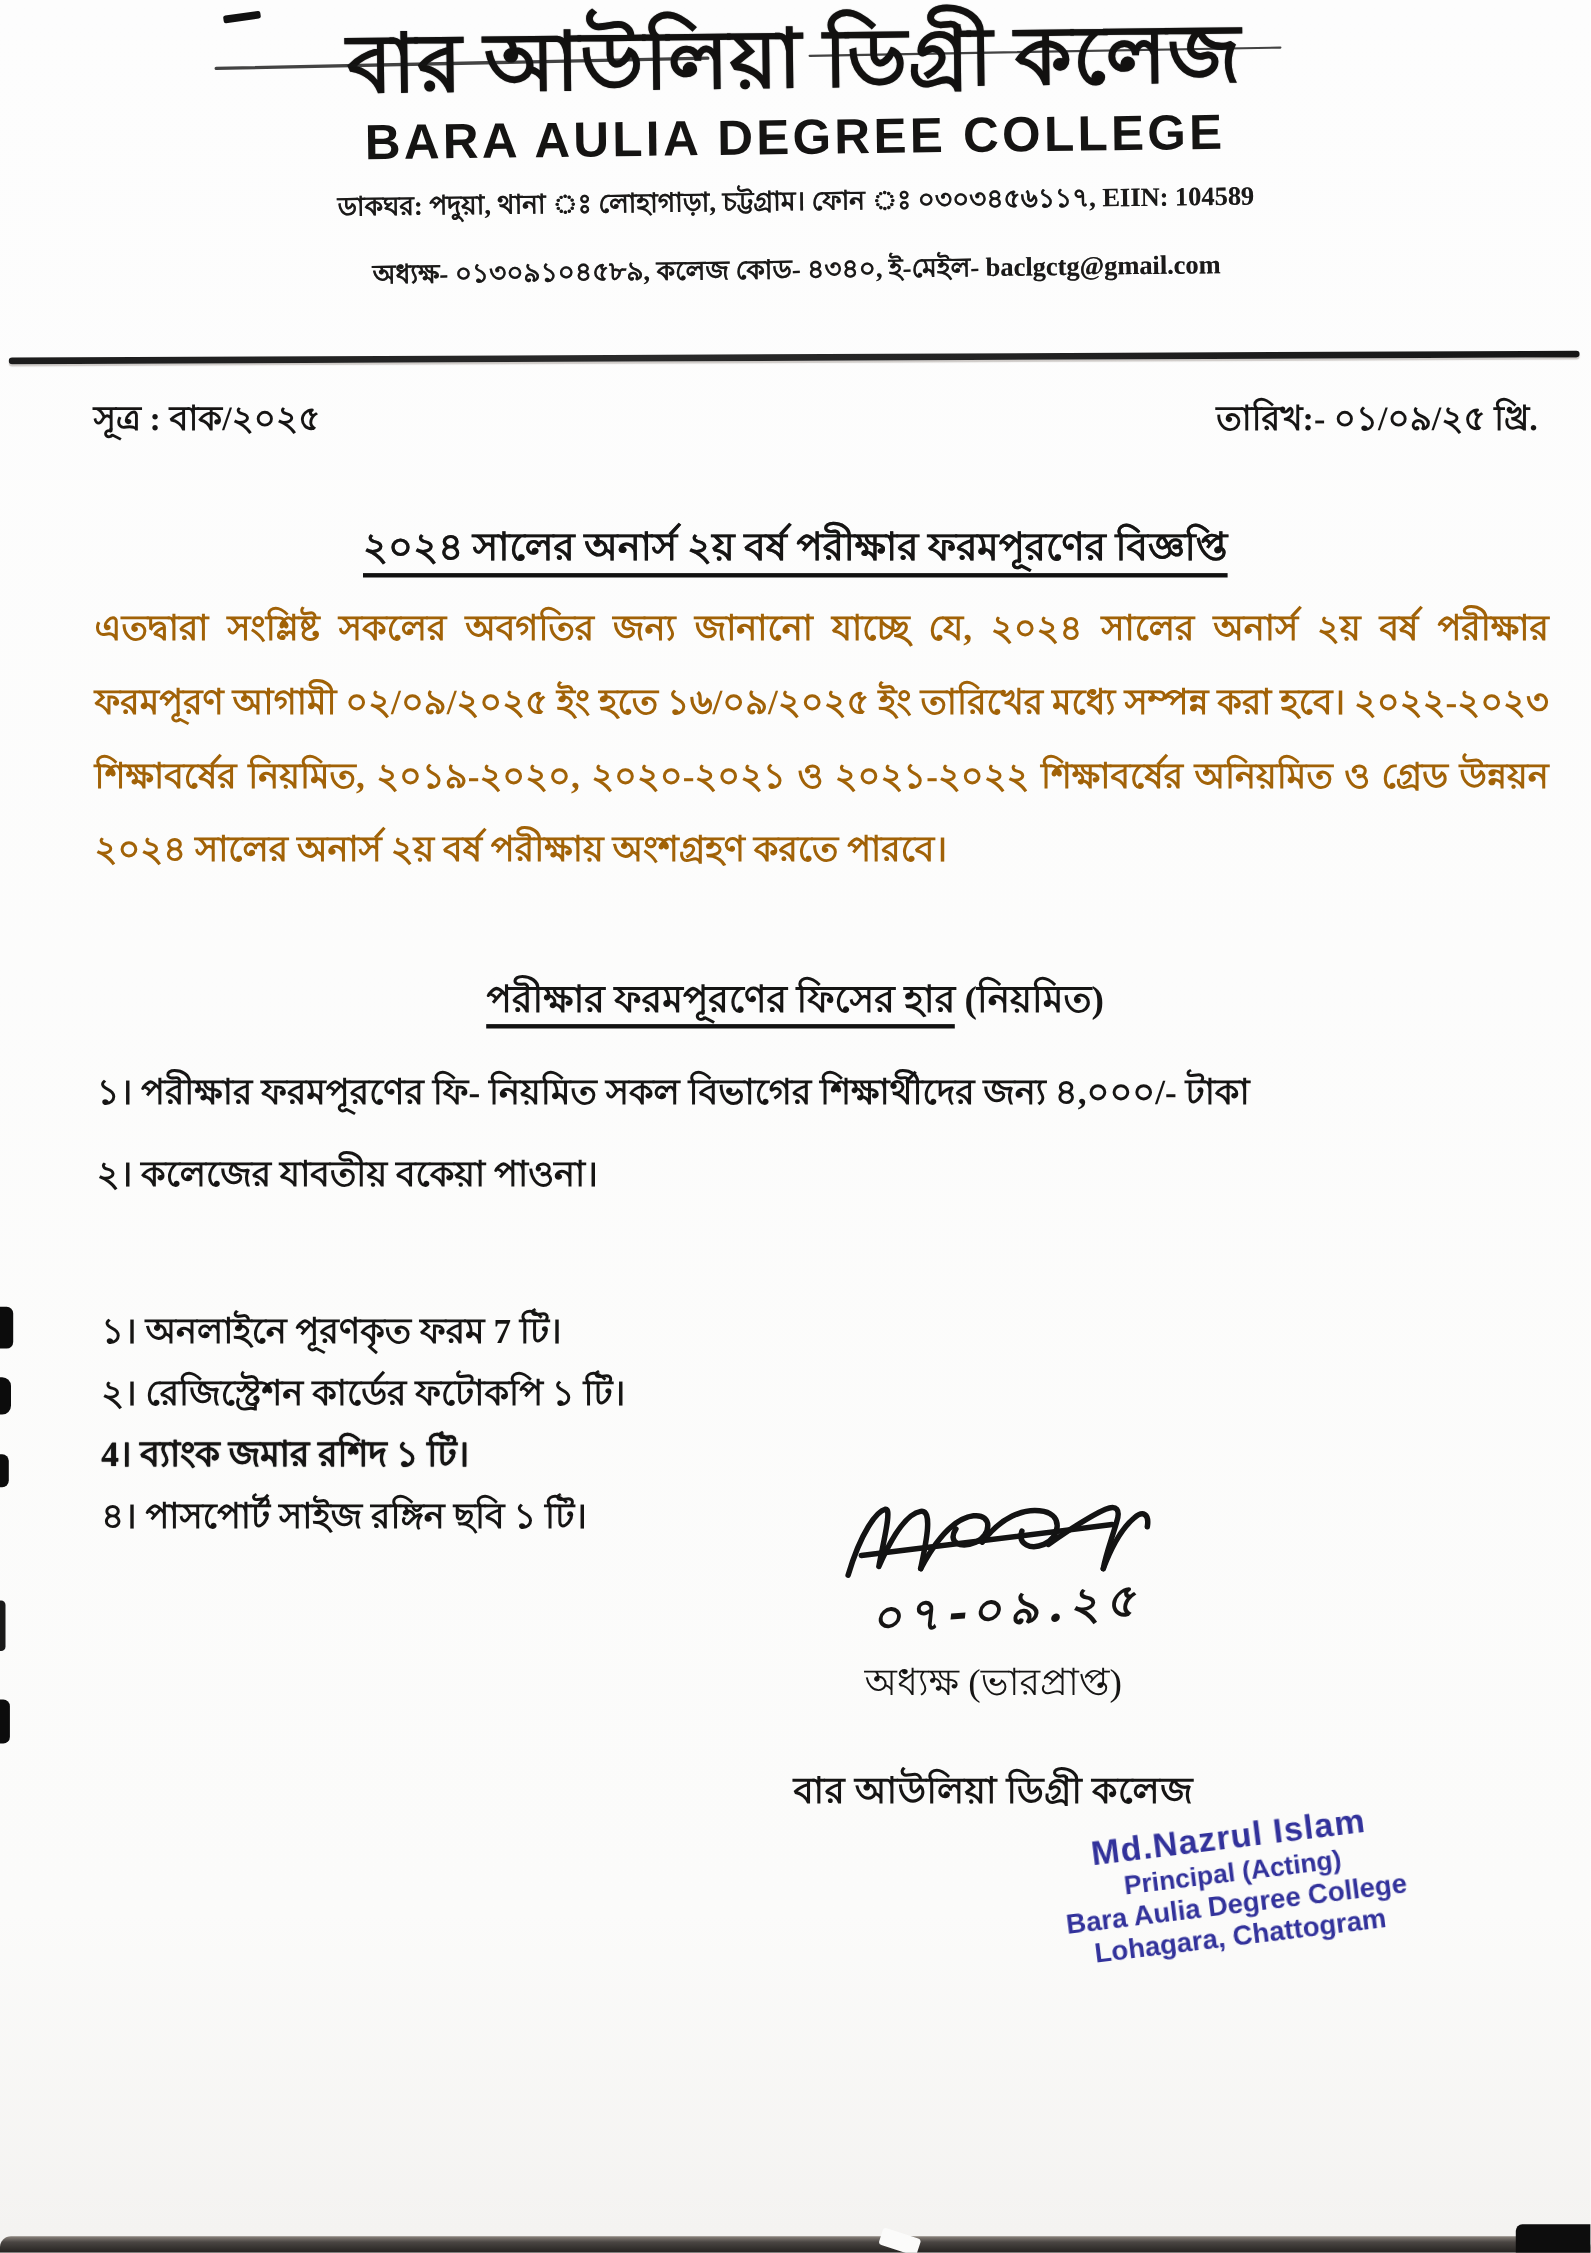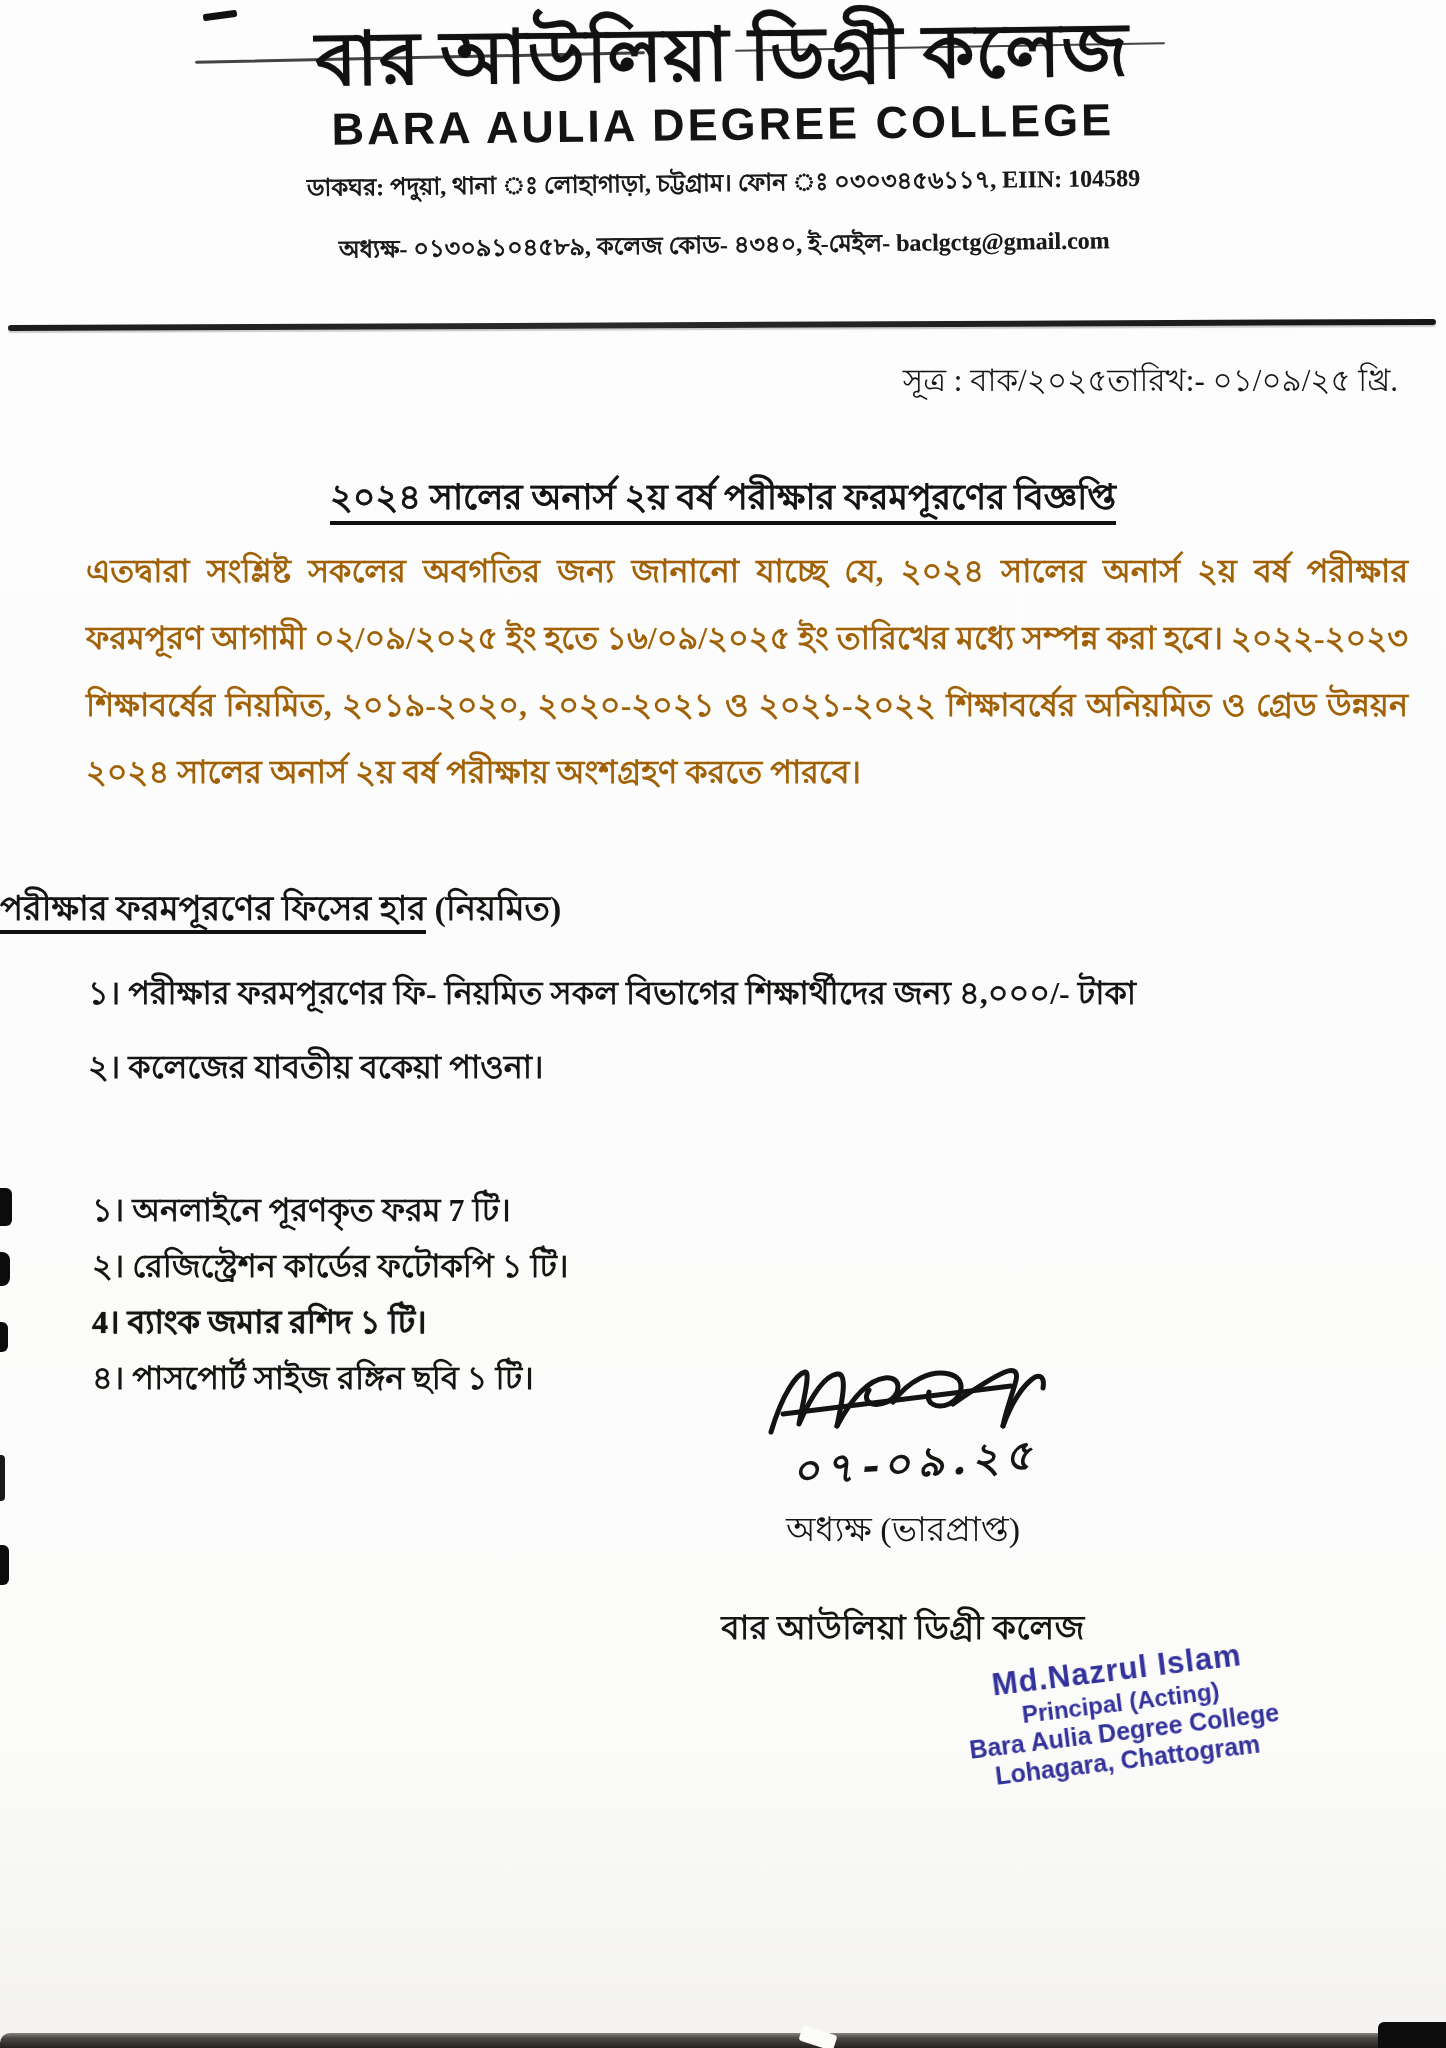--- a/index.html
+++ b/index.html
@@ -43,41 +43,41 @@
   .rule {
     position: absolute; top: 322px; left: 8px; width: 1428px; height: 6px;
     background: linear-gradient(90deg, #1c1c1c 0%, #2a2a2a 40%, #161616 100%);
     border-radius: 4px; transform: rotate(-0.25deg);
     box-shadow: 0 2px 1px rgba(120,110,100,.35);
   }
 
   
   .meta-row {
     position: absolute; top: 356px; left: 85px; right: 48px;
-    display: flex; justify-content: flex-end;
-    font-size: 31px; font-weight: 400;
+    display: flex; justify-content: space-between;
+    font-size: 31px; font-weight: 700;
   }
 
   
   .notice-title {
     position: absolute; top: 470px; width: 100%; text-align: center;
   }
   .notice-title span {
     font-size: 35px; font-weight: 800;
     border-bottom: 4px solid #111; padding-bottom: 4px;
     text-shadow: 0 0 .6px rgba(0,0,0,.6);
   }
   .notice-body {
     position: absolute; top: 538px; left: 86px; width: 1322px;
     font-size: 32px; font-weight: 600; line-height: 67px;
     text-align: justify; color: #a16207;
   }
 
   
-  .sec-heading { position: absolute; width: 100%; text-align: left; font-size: 34px; font-weight: 800; }
+  .sec-heading { position: absolute; width: 100%; text-align: center; font-size: 34px; font-weight: 800; }
   .sec-heading .u { border-bottom: 4px solid #111; padding-bottom: 3px; }
   .fees-heading { top: 882px; }
   .docs-heading { top: 1102px; }
 
   
   .fees-list {
     position: absolute; top: 956px; left: 88px; width: 1330px;
     font-size: 32px; font-weight: 700; line-height: 74px;
     list-style: none;
   }

